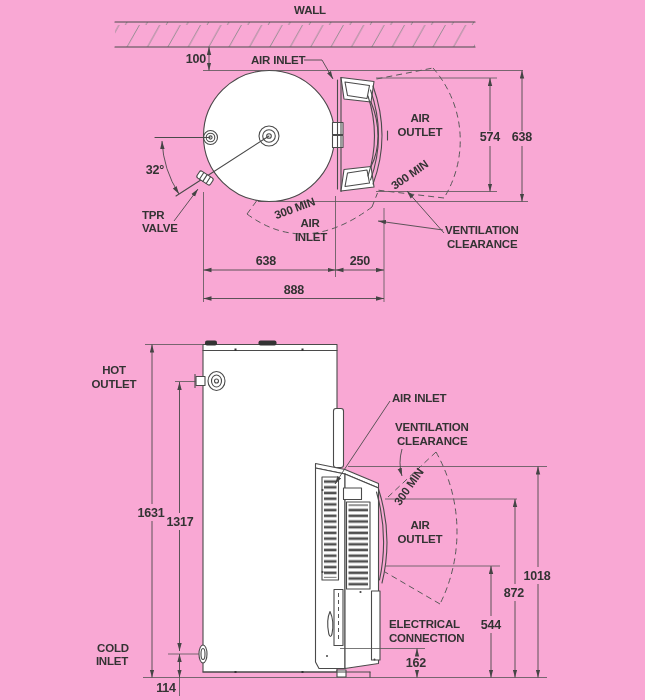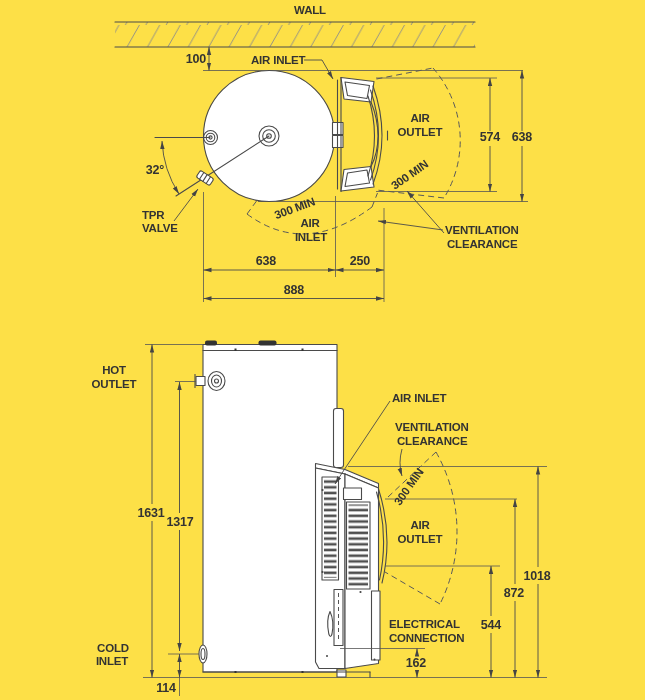--- a/index.html
+++ b/index.html
@@ -1,16 +1,16 @@
 <!DOCTYPE html>
 <html><head>
 <meta charset="utf-8">
 <style>
   html,body{margin:0;padding:0;background:#fff;}
-  .stage{width:645px;height:700px;background:#fde047;position:relative;overflow:hidden;}
+  .stage{width:645px;height:700px;background:#f9a8d4;position:relative;overflow:hidden;}
   svg{display:block;}
   text{font-family:"Liberation Sans", sans-serif;font-weight:bold;fill:#333;}
   .lbl{font-size:11.5px;letter-spacing:-0.2px;}
   .num{font-size:12.5px;letter-spacing:-0.2px;}
   .obj{fill:none;stroke:#4a4a4a;stroke-width:1.1;stroke-linejoin:round;stroke-linecap:round;}
   .objf{fill:#fff;stroke:#4a4a4a;stroke-width:1.1;stroke-linejoin:round;}
   .thin{fill:none;stroke:#555;stroke-width:0.8;}
   .dim{fill:none;stroke:#4a4a4a;stroke-width:0.9;}
   .dash{fill:none;stroke:#5a5a5a;stroke-width:1;stroke-dasharray:6 4;}
   .slatline{stroke:#4f4f4f;}

